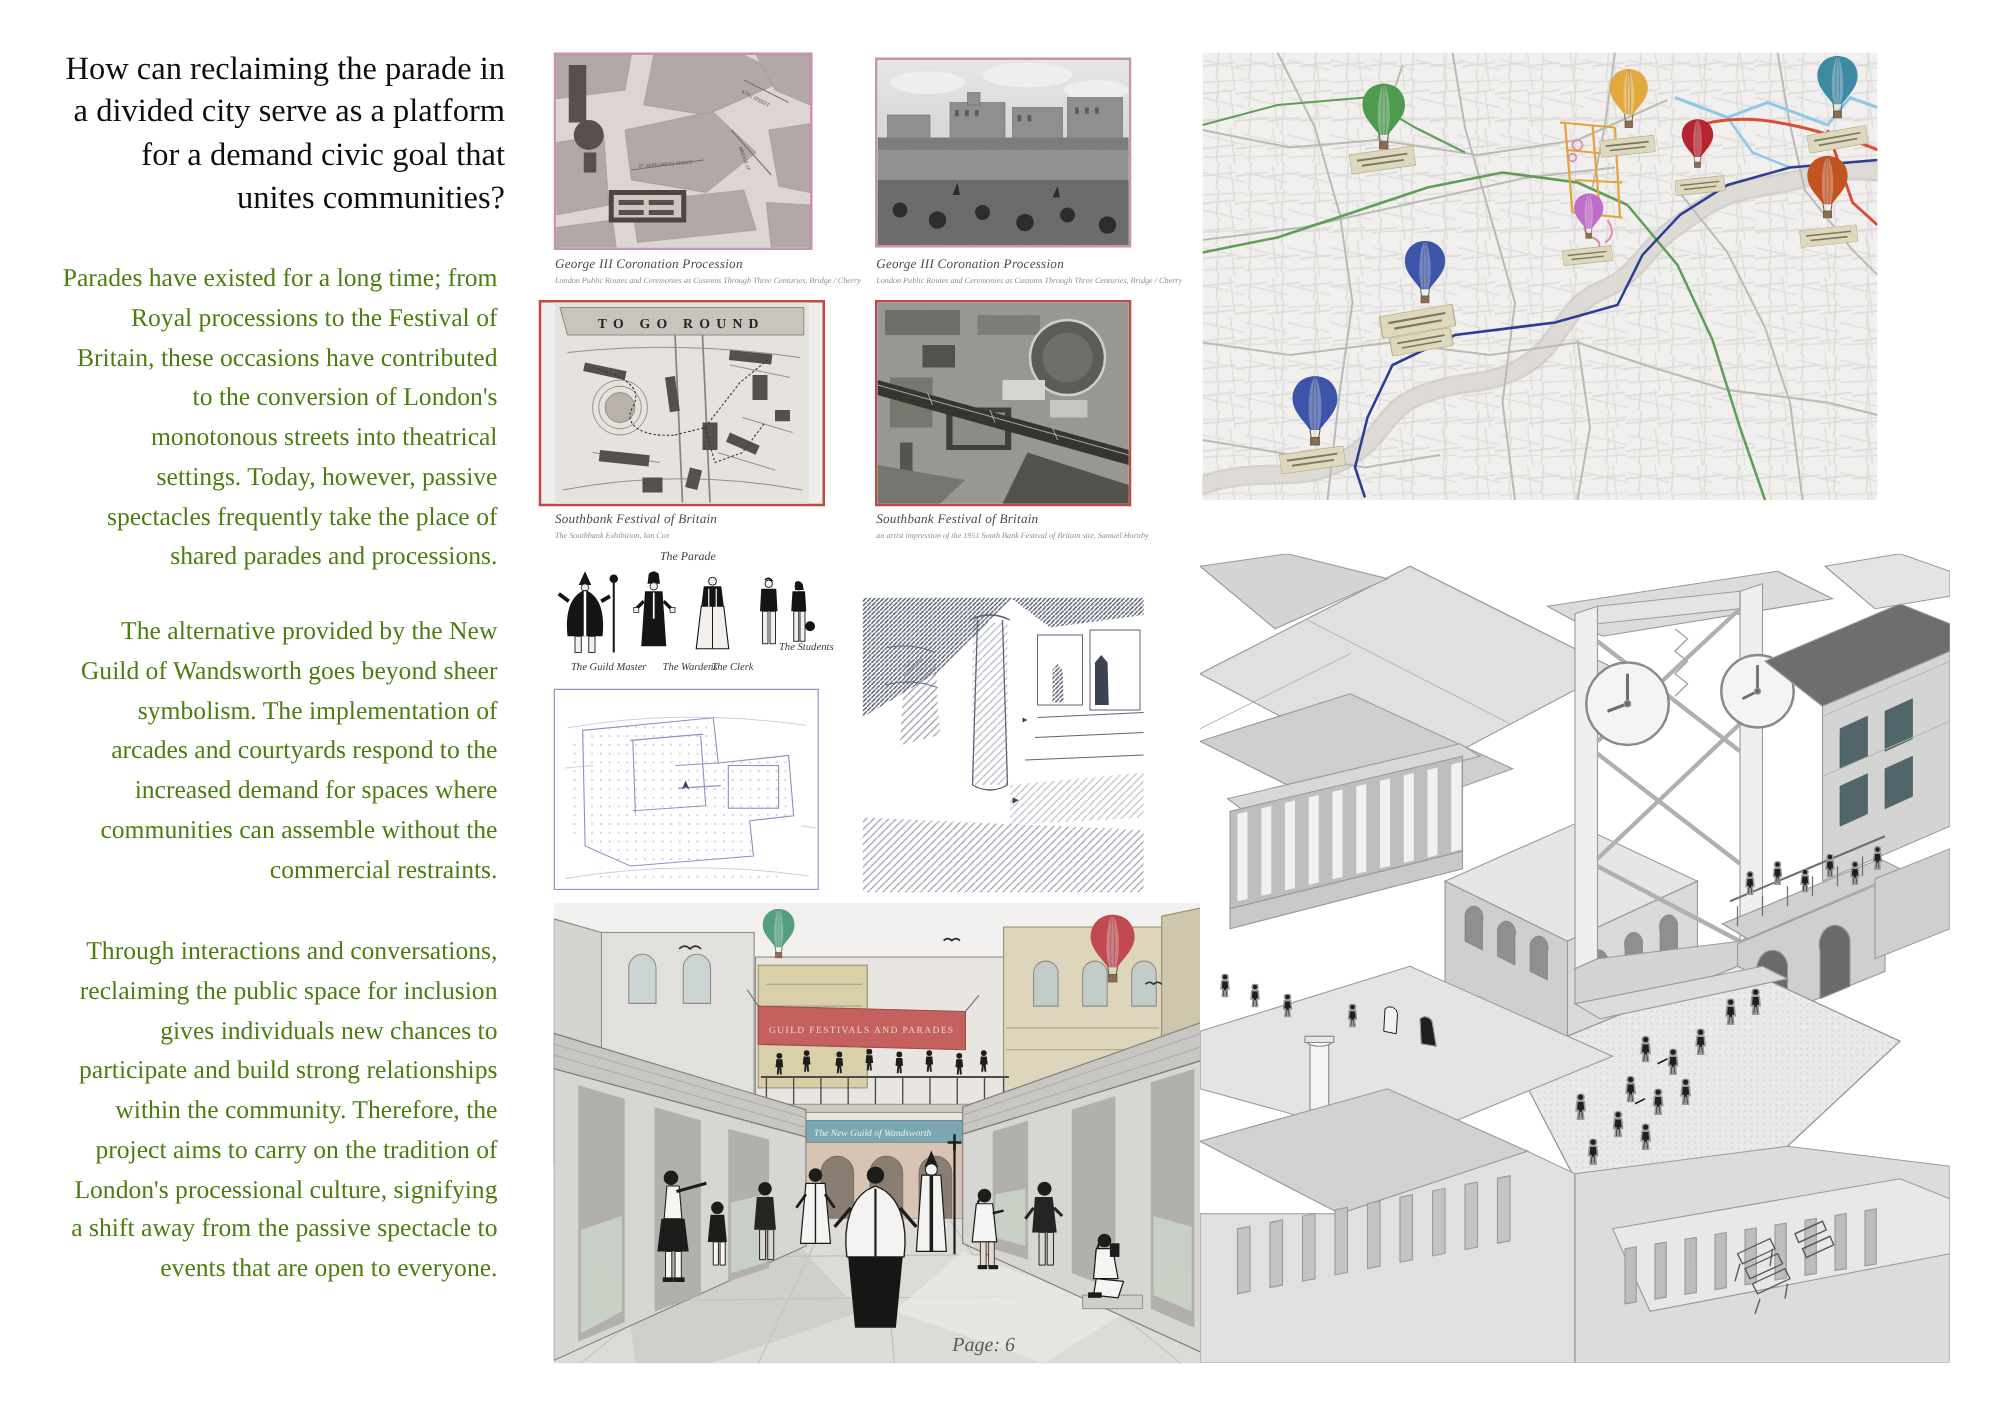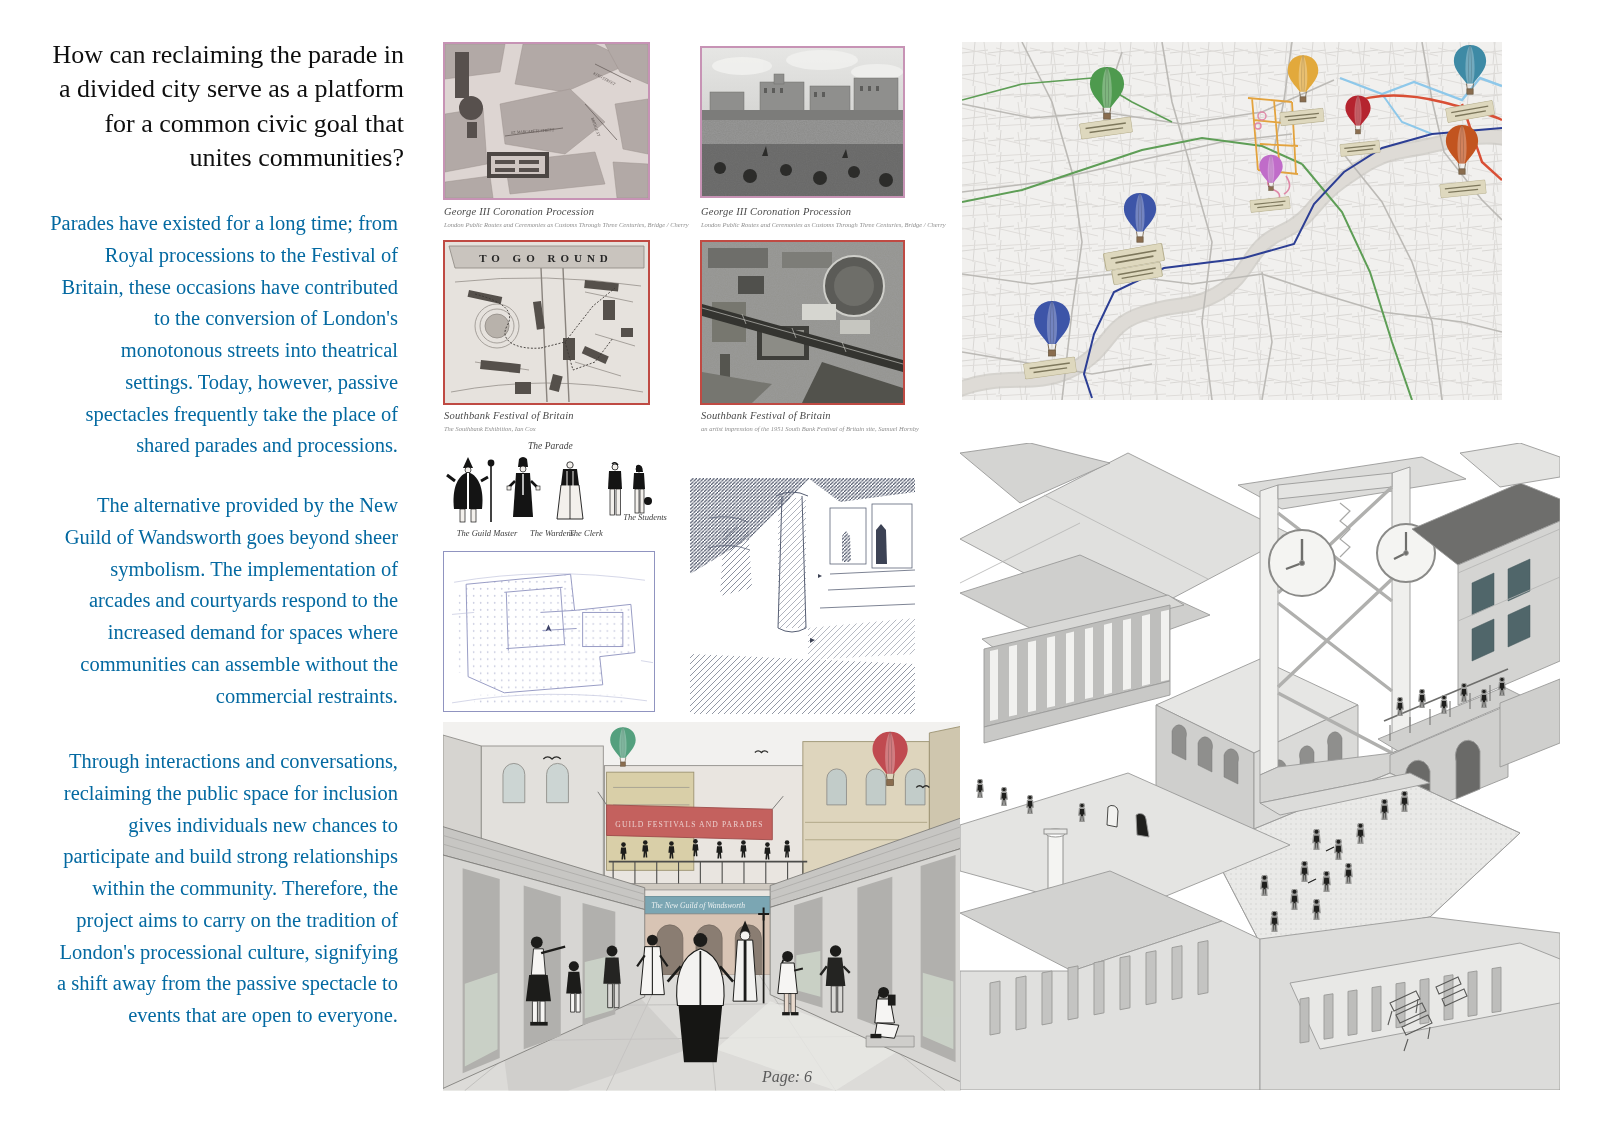--- a/index.html
+++ b/index.html
@@ -1,21 +1,21 @@
 <!DOCTYPE html>
 <html><head>
 <meta charset="utf-8">
 <style>
   html,body{margin:0;padding:0;background:#ffffff;}
   .page{position:relative;width:1600px;height:1130px;background:#ffffff;overflow:hidden;
         font-family:"Liberation Serif","DejaVu Serif",serif;color:#161616;}
   .abs{position:absolute;}
   
   .headline{left:52px;top:38px;width:352px;font-size:26px;line-height:1.32;text-align:right;color:#0e0e0e;}
-  .para{width:348px;font-size:20.5px;line-height:1.55;text-align:right;color:#0369a1;}
+  .para{width:348px;font-size:20.5px;line-height:1.55;text-align:right;color:#4d7c0f;}
   .p1{left:50px;top:208px;}
   .p2{left:50px;top:490px;}
   .p3{left:50px;top:746px;}
   
   .fig{position:absolute;box-sizing:border-box;background:#eee;}
   .b-pink{border:2px solid #c793b5;}
   .b-red{border:2px solid #bf4a43;}
   .b-blue{border:1.5px solid #9094c0;background:#fdfdfe;}
   .fig svg{display:block;width:100%;height:100%;}
   .cap{position:absolute;font-style:italic;font-size:10.5px;color:#4a4a4a;letter-spacing:.2px;}
@@ -65,21 +65,21 @@
         <circle cx="3" cy="1.8" r="1.8"></circle>
         <path d="M1.1 4 L4.9 4 L5.4 9 L4.2 9 L4.6 13.6 L3.4 13.6 L3 9.6 L2.6 13.6 L1.4 13.6 L1.8 9 L0.6 9 Z"></path>
       </symbol>
       <symbol id="tag" viewBox="0 0 46 14">
         <rect x="0" y="0" width="46" height="14" rx="1.5" fill="#ded8be" stroke="#b5ae8d" stroke-width="0.8"></rect>
         <path d="M5 5 L41 5 M8 9 L38 9" stroke="#7d775c" stroke-width="1.3"></path>
       </symbol>
     </defs>
   </svg>
 
-  <div class="abs headline">How can reclaiming the parade in a divided city serve as a platform for a common civic goal that unites communities?</div>
+  <div class="abs headline">How can reclaiming the parade in a divided city serve as a platform for a demand civic goal that unites communities?</div>
   <div class="abs para p1">Parades have existed for a long time; from Royal processions to the Festival of Britain, these occasions have contributed to the conversion of London's monotonous streets into theatrical settings. Today, however, passive spectacles frequently take the place of shared parades and processions.</div>
   <div class="abs para p3">Through interactions and conversations, reclaiming the public space for inclusion gives individuals new chances to participate and build strong relationships within the community. Therefore, the project aims to carry on the tradition of London's processional culture, signifying a shift away from the passive spectacle to events that are open to everyone.</div>
   <div class="abs para p2">The alternative provided by the New Guild of Wandsworth goes beyond sheer symbolism. The implementation of arcades and courtyards respond to the increased demand for spaces where communities can assemble without the commercial restraints.</div>
 
   <div class="fig b-pink" style="left:443px;top:42px;width:207px;height:158px;">
     <svg viewBox="0 0 203 154">
       <rect width="203" height="154" fill="#ddd5d2"></rect>
       <g fill="#b2a9a6" stroke="#9d938f" stroke-width="0.5">
         <polygon points="0,0 60,0 55,28 0,35"></polygon>
         <polygon points="78,0 150,0 188,18 120,48 70,40"></polygon>
@@ -157,21 +157,21 @@
         <path d="M60 108 l4 -10 2 10 Z M140 110 l4 -9 2 9 Z"></path>
       </g>
     </svg>
   </div>
 
   <div class="cap" style="left:444px;top:206px;">George III Coronation Procession</div>
   <div class="subcap" style="left:444px;top:221px;">London Public Routes and Ceremonies as Customs Through Three Centuries, Bridge / Cherry</div>
   <div class="cap" style="left:701px;top:206px;">George III Coronation Procession</div>
   <div class="subcap" style="left:701px;top:221px;">London Public Routes and Ceremonies as Customs Through Three Centuries, Bridge / Cherry</div>
 
-  <div class="fig b-red" style="left:443px;top:240px;width:207px;height:165px;">
+  <div class="fig b-red" style="left:431px;top:240px;width:229px;height:165px;">
     <svg viewBox="0 0 203 161">
       <rect width="203" height="161" fill="#e6e2dd"></rect>
       <path d="M4 4 L199 4 L199 26 L10 26 Z" fill="#c9c4be" stroke="#8d8882" stroke-width="0.8"></path>
       <text x="101" y="20" text-anchor="middle" font-size="11" font-weight="bold" letter-spacing="5" fill="#262626">TO GO ROUND</text>
       <g stroke="#8a847e" stroke-width="0.7" fill="none">
         <path d="M10 40 Q100 30 196 44 M6 150 Q100 132 198 150"></path>
         <path d="M96 26 L102 160 M118 26 L124 160" stroke-width="1.4"></path>
         <circle cx="52" cy="84" r="22"></circle>
           <circle cx="52" cy="84" r="17"></circle>
           <circle cx="52" cy="84" r="12" fill="#b8b2ab"></circle>

